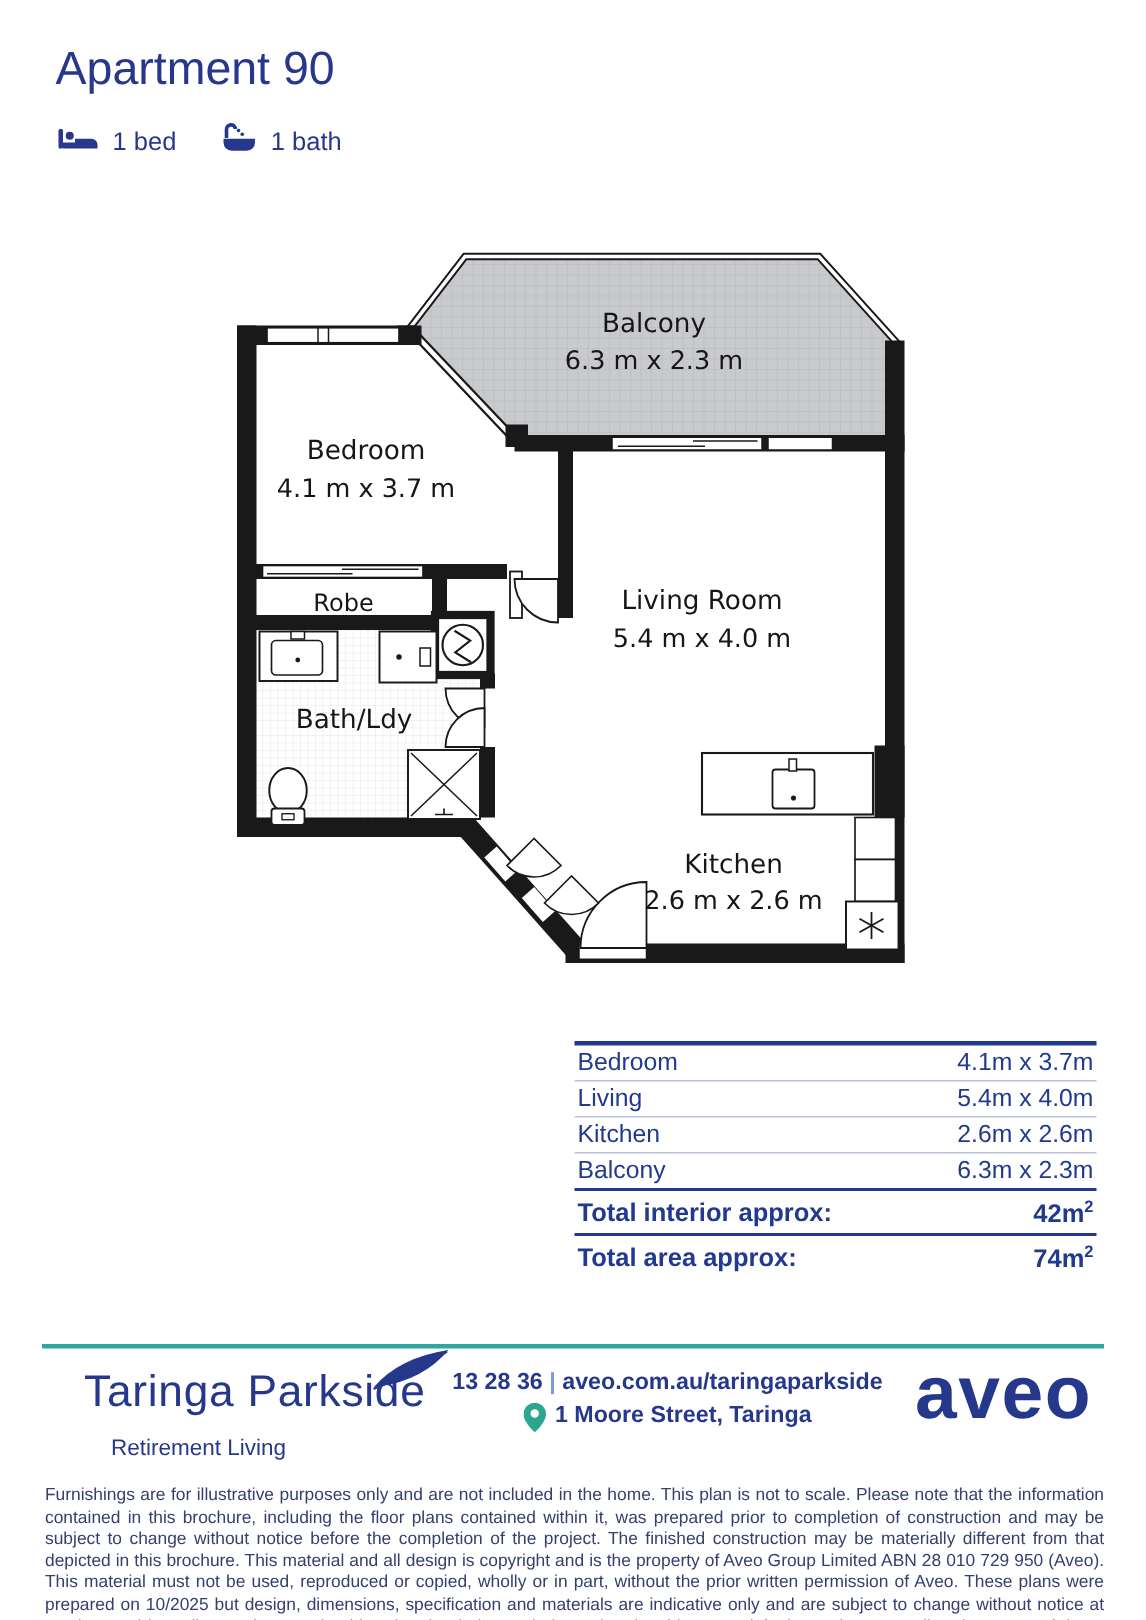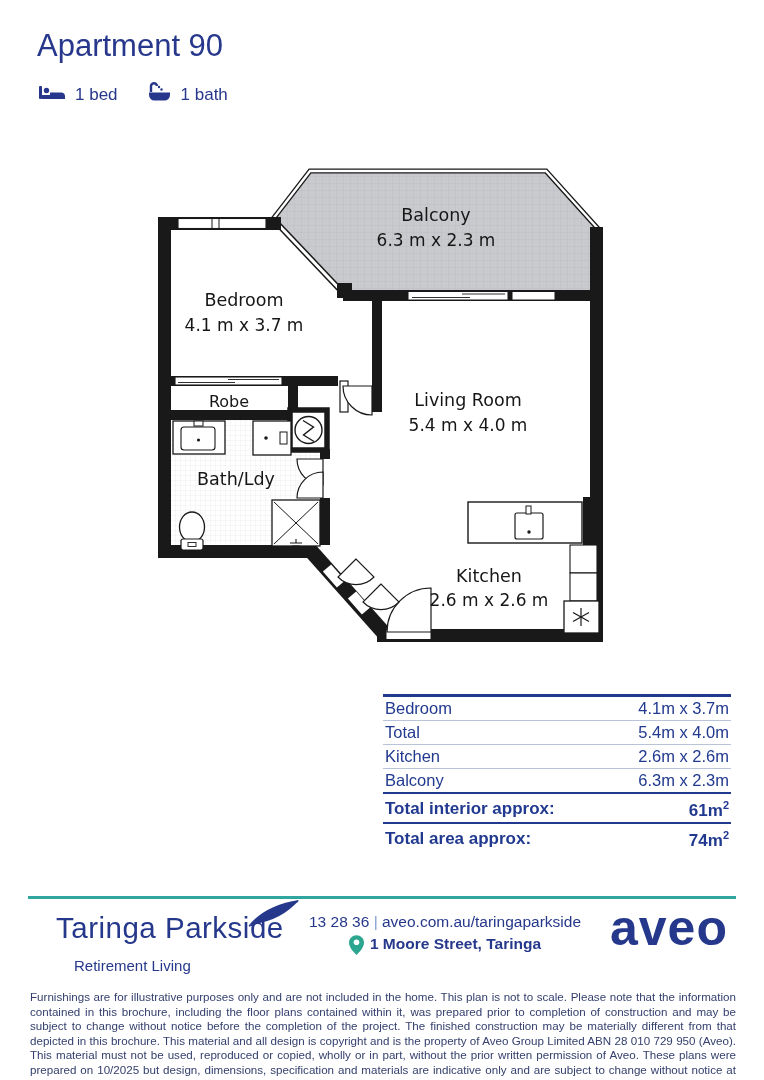--- a/index.html
+++ b/index.html
@@ -28,21 +28,21 @@
   .trow{display:flex;justify-content:space-between;align-items:flex-start;font-weight:bold;
         font-size:17px;padding:5px 2px;height:18px;border-top:2px solid #21398f;}
   sup{font-size:11px;}
 
   
   .rule{left:28px;top:896px;width:708px;height:3px;background:#2fa69f;}
   .brand{left:38px;top:911px;font-size:29.5px;font-weight:500;color:#25388b;letter-spacing:0.5px;margin-left:18px;}
   .leaf{left:246px;top:898px;}
   .tagline{left:42px;top:957px;font-size:15px;font-weight:500;color:#25388b;margin-left:32px;}
   .contact{left:300px;top:913px;width:290px;text-align:center;color:#25388b;}
-  .contact .l1{font-size:15.5px;font-weight:normal;}
+  .contact .l1{font-size:15.5px;font-weight:bold;}
   .contact .l2{margin-top:4px;font-size:15.5px;font-weight:bold;display:flex;
                align-items:flex-start;justify-content:center;gap:6px;}
   .aveo{left:610px;top:899px;font-size:50px;font-weight:600;color:#25388b;letter-spacing:1px;}
 
   .disclaimer{left:30px;top:990px;width:706px;font-size:11.6px;line-height:1.26;
               text-align:justify;color:#35406e;}
 </style>
 </head>
 <body>
 
@@ -200,35 +200,35 @@
     </svg>
   </div>
 
   <div class="abs summary">
     <div class="rows">
       <div class="srow">
         <span>Bedroom</span>
         <span>4.1m x 3.7m</span>
       </div>
       <div class="srow">
-        <span>Total</span>
+        <span>Living</span>
         <span>5.4m x 4.0m</span>
       </div>
       <div class="srow">
         <span>Kitchen</span>
         <span>2.6m x 2.6m</span>
       </div>
       <div class="srow last">
         <span>Balcony</span>
         <span>6.3m x 2.3m</span>
       </div>
     </div>
     <div class="trow">
       <span>Total interior approx:</span>
-      <span><span>61m</span><sup>2</sup></span>
+      <span><span>42m</span><sup>2</sup></span>
     </div>
     <div class="trow">
       <span>Total area approx:</span>
       <span><span>74m</span><sup>2</sup></span>
     </div>
   </div>
 
   <div class="abs rule"></div>
 
   <div class="abs brand">Taringa Parkside</div>

